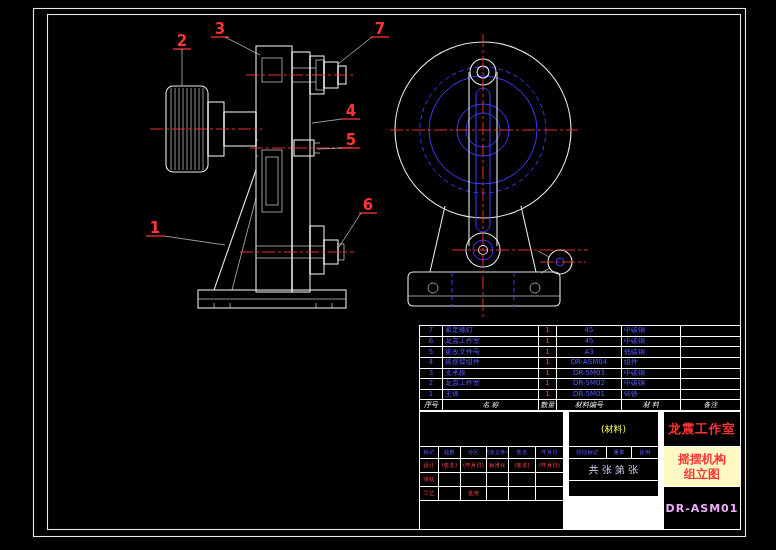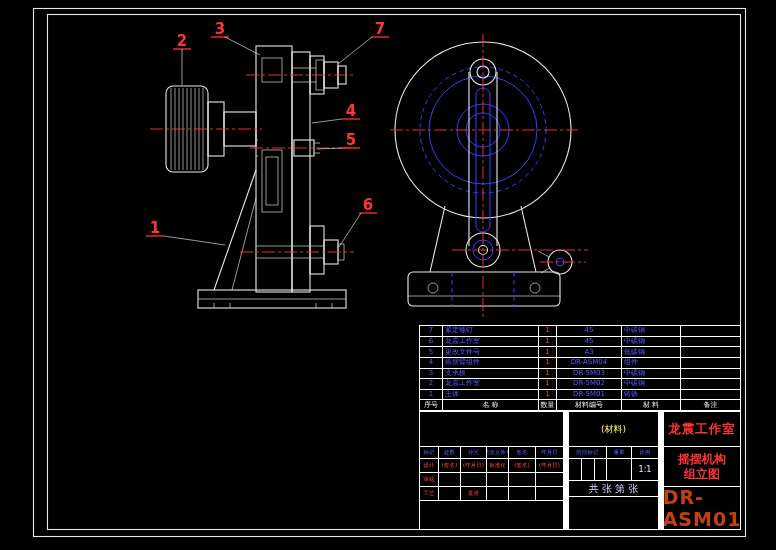--- a/index.html
+++ b/index.html
@@ -19,42 +19,42 @@
   .ctext{fill:#ff3434;font-family:"DejaVu Sans",sans-serif;font-weight:bold;font-size:15px;text-anchor:middle;}
 
   
   .bom{position:absolute;left:419px;top:325px;width:322px;height:86px;
        display:grid;grid-template-columns:22px 95px 17px 64px 58px 1fr;
        grid-template-rows:repeat(8,1fr);gap:1px;background:#fff;border:1px solid #fff;}
   .bom .c{background:#000;color:#5a5aff;font-size:7px;line-height:1;
           display:flex;align-items:center;padding:0 2px;overflow:hidden;white-space:nowrap;}
   .bom .ctr{justify-content:center;padding:0;}
   .bom .qty{color:#ff4545;justify-content:center;padding:0;}
-  .bom .hdr{color:#efefef;justify-content:center;padding:0;}
+  .bom .hdr{color:#efefef;justify-content:center;padding:0;font-style:italic;}
 
   
   .tb{position:absolute;left:419px;top:411px;width:322px;height:119px;
       display:flex;gap:6px;background:#fff;border:1px solid #fff;justify-content:center;}
   .tb-left{width:143px;display:grid;grid-template-rows:34px 11px 13px 13px 13px 1fr;gap:1px;background:#fff;}
   .tb-mid{width:89px;display:grid;grid-template-rows:34px 11px 21px 15px 1fr;gap:1px;background:#fff;}
   .tb-right{flex:1;display:grid;grid-template-rows:34px 39px 1fr;gap:1px;background:#fff;}
   .row6{display:grid;grid-template-columns:18px 21px 25px 21px 26px 1fr;gap:1px;background:#fff;}
   .mid-labels{display:grid;grid-template-columns:37px 24px 1fr;gap:1px;background:#fff;}
   .mid-values{display:grid;grid-template-columns:12px 12px 11px 24px 1fr;gap:1px;background:#fff;}
   .tc{background:#000;color:#5a5aff;font-size:5.5px;line-height:1;display:flex;
       align-items:center;justify-content:center;overflow:hidden;white-space:nowrap;}
   .tc.red{color:#ff4545;}
   .tc.mat{color:#ffff55;font-size:9px;}
   .tc.sheet{color:#d8d8ff;font-size:10px;}
   .tc.scaleval{color:#e8e8ff;font-size:8px;}
   .company{background:#000;color:#ff3434;font-weight:bold;font-size:12.5px;
            display:flex;align-items:center;justify-content:center;letter-spacing:1px;overflow:hidden;}
-  .dtitle{background:#000000;color:#ff3434;font-weight:bold;font-size:12px;
+  .dtitle{background:#fef9c3;color:#ff3434;font-weight:bold;font-size:12px;
           display:flex;flex-direction:column;align-items:center;justify-content:center;line-height:1.25;overflow:hidden;}
-  .dnum{background:#000;color:#c2410c;font-weight:bold;font-size:19px;
+  .dnum{background:#000;color:#f0abfc;font-weight:bold;font-size:11px;
         display:flex;align-items:center;justify-content:center;letter-spacing:1px;overflow:hidden;}
 </style>
 </head>
 <body>
 
 <div id="stage">
 
   <svg width="776" height="550" viewBox="0 0 776 550">
 
     <g>
@@ -290,27 +290,20 @@
       <div class="tc"></div>
     </div>
 
     <div class="tb-mid">
       <div class="tc mat">(材料)</div>
       <div class="mid-labels">
         <div class="tc">阶段标记</div>
         <div class="tc">重量</div>
         <div class="tc">比例</div>
       </div>
-      <div class="mid-values">
-        <div class="tc"></div>
-        <div class="tc"></div>
-        <div class="tc"></div>
-        <div class="tc"></div>
-        <div class="tc scaleval">1:1</div>
-      </div>
       <div class="tc sheet">共 张 第 张</div>
       <div class="tc"></div>
     </div>
 
     <div class="tb-right">
       <div class="company">龙震工作室</div>
       <div class="dtitle">
         <div>摇摆机构</div>
         <div>组立图</div>
       </div>

